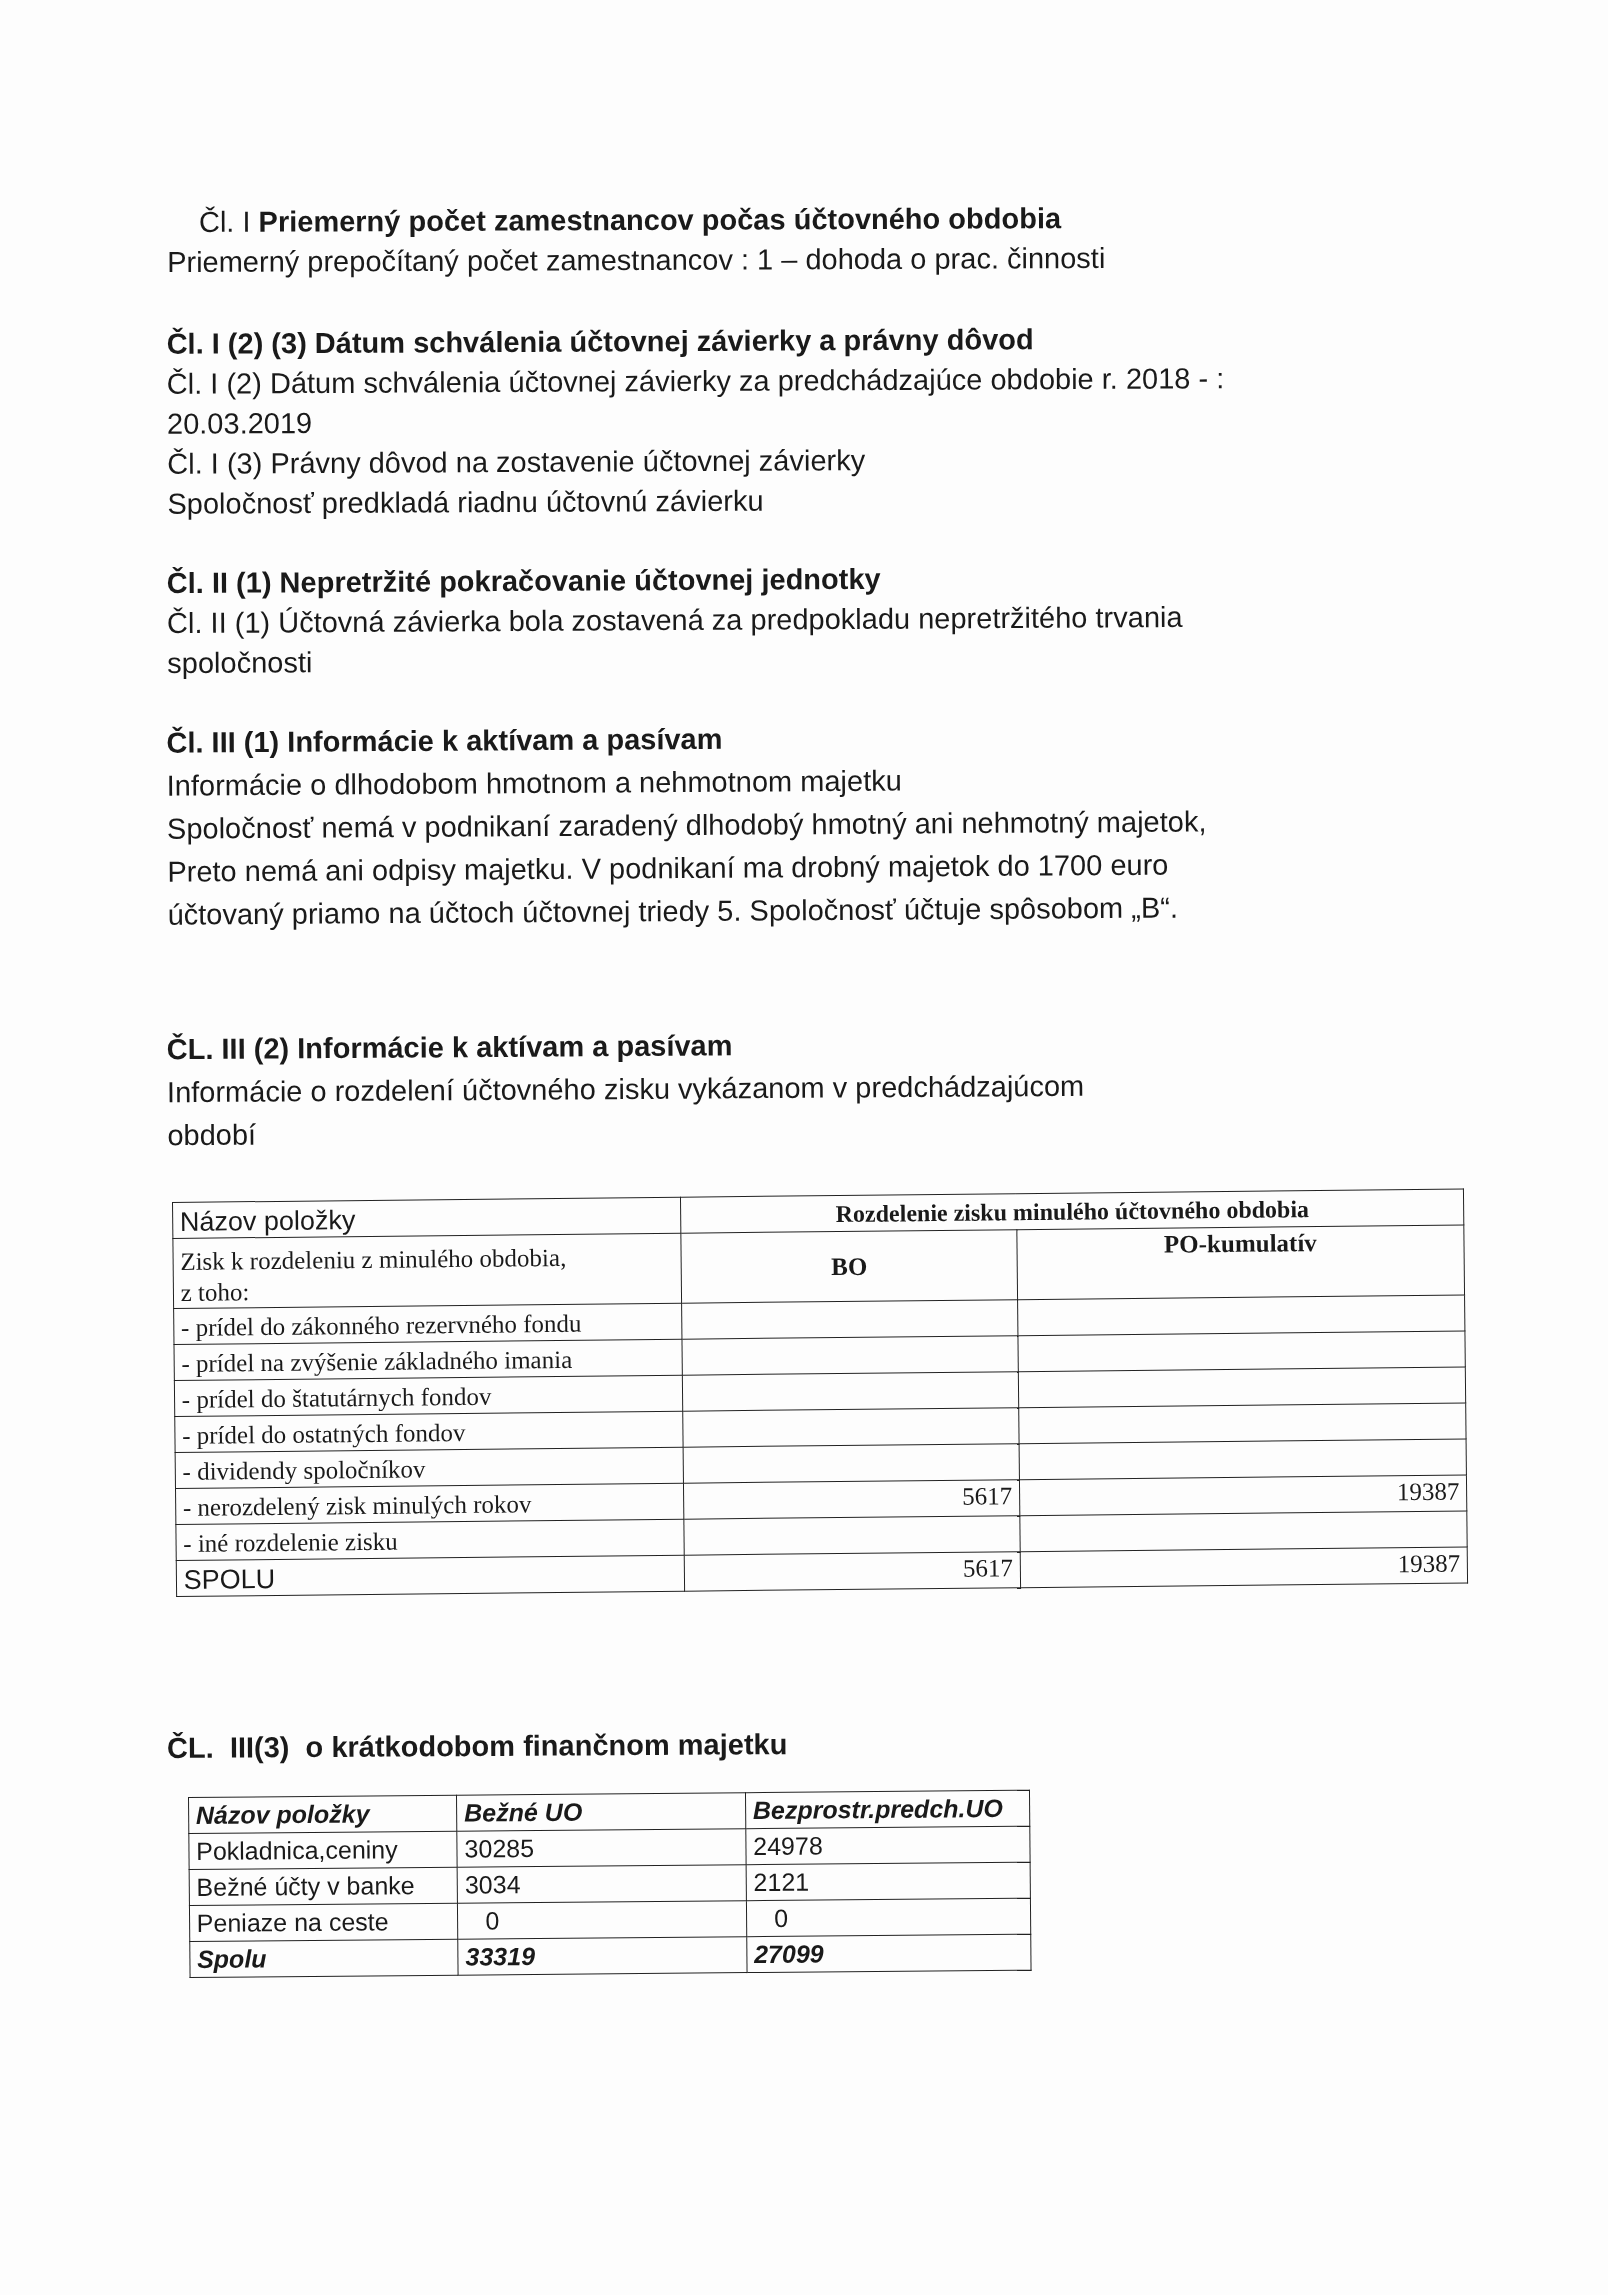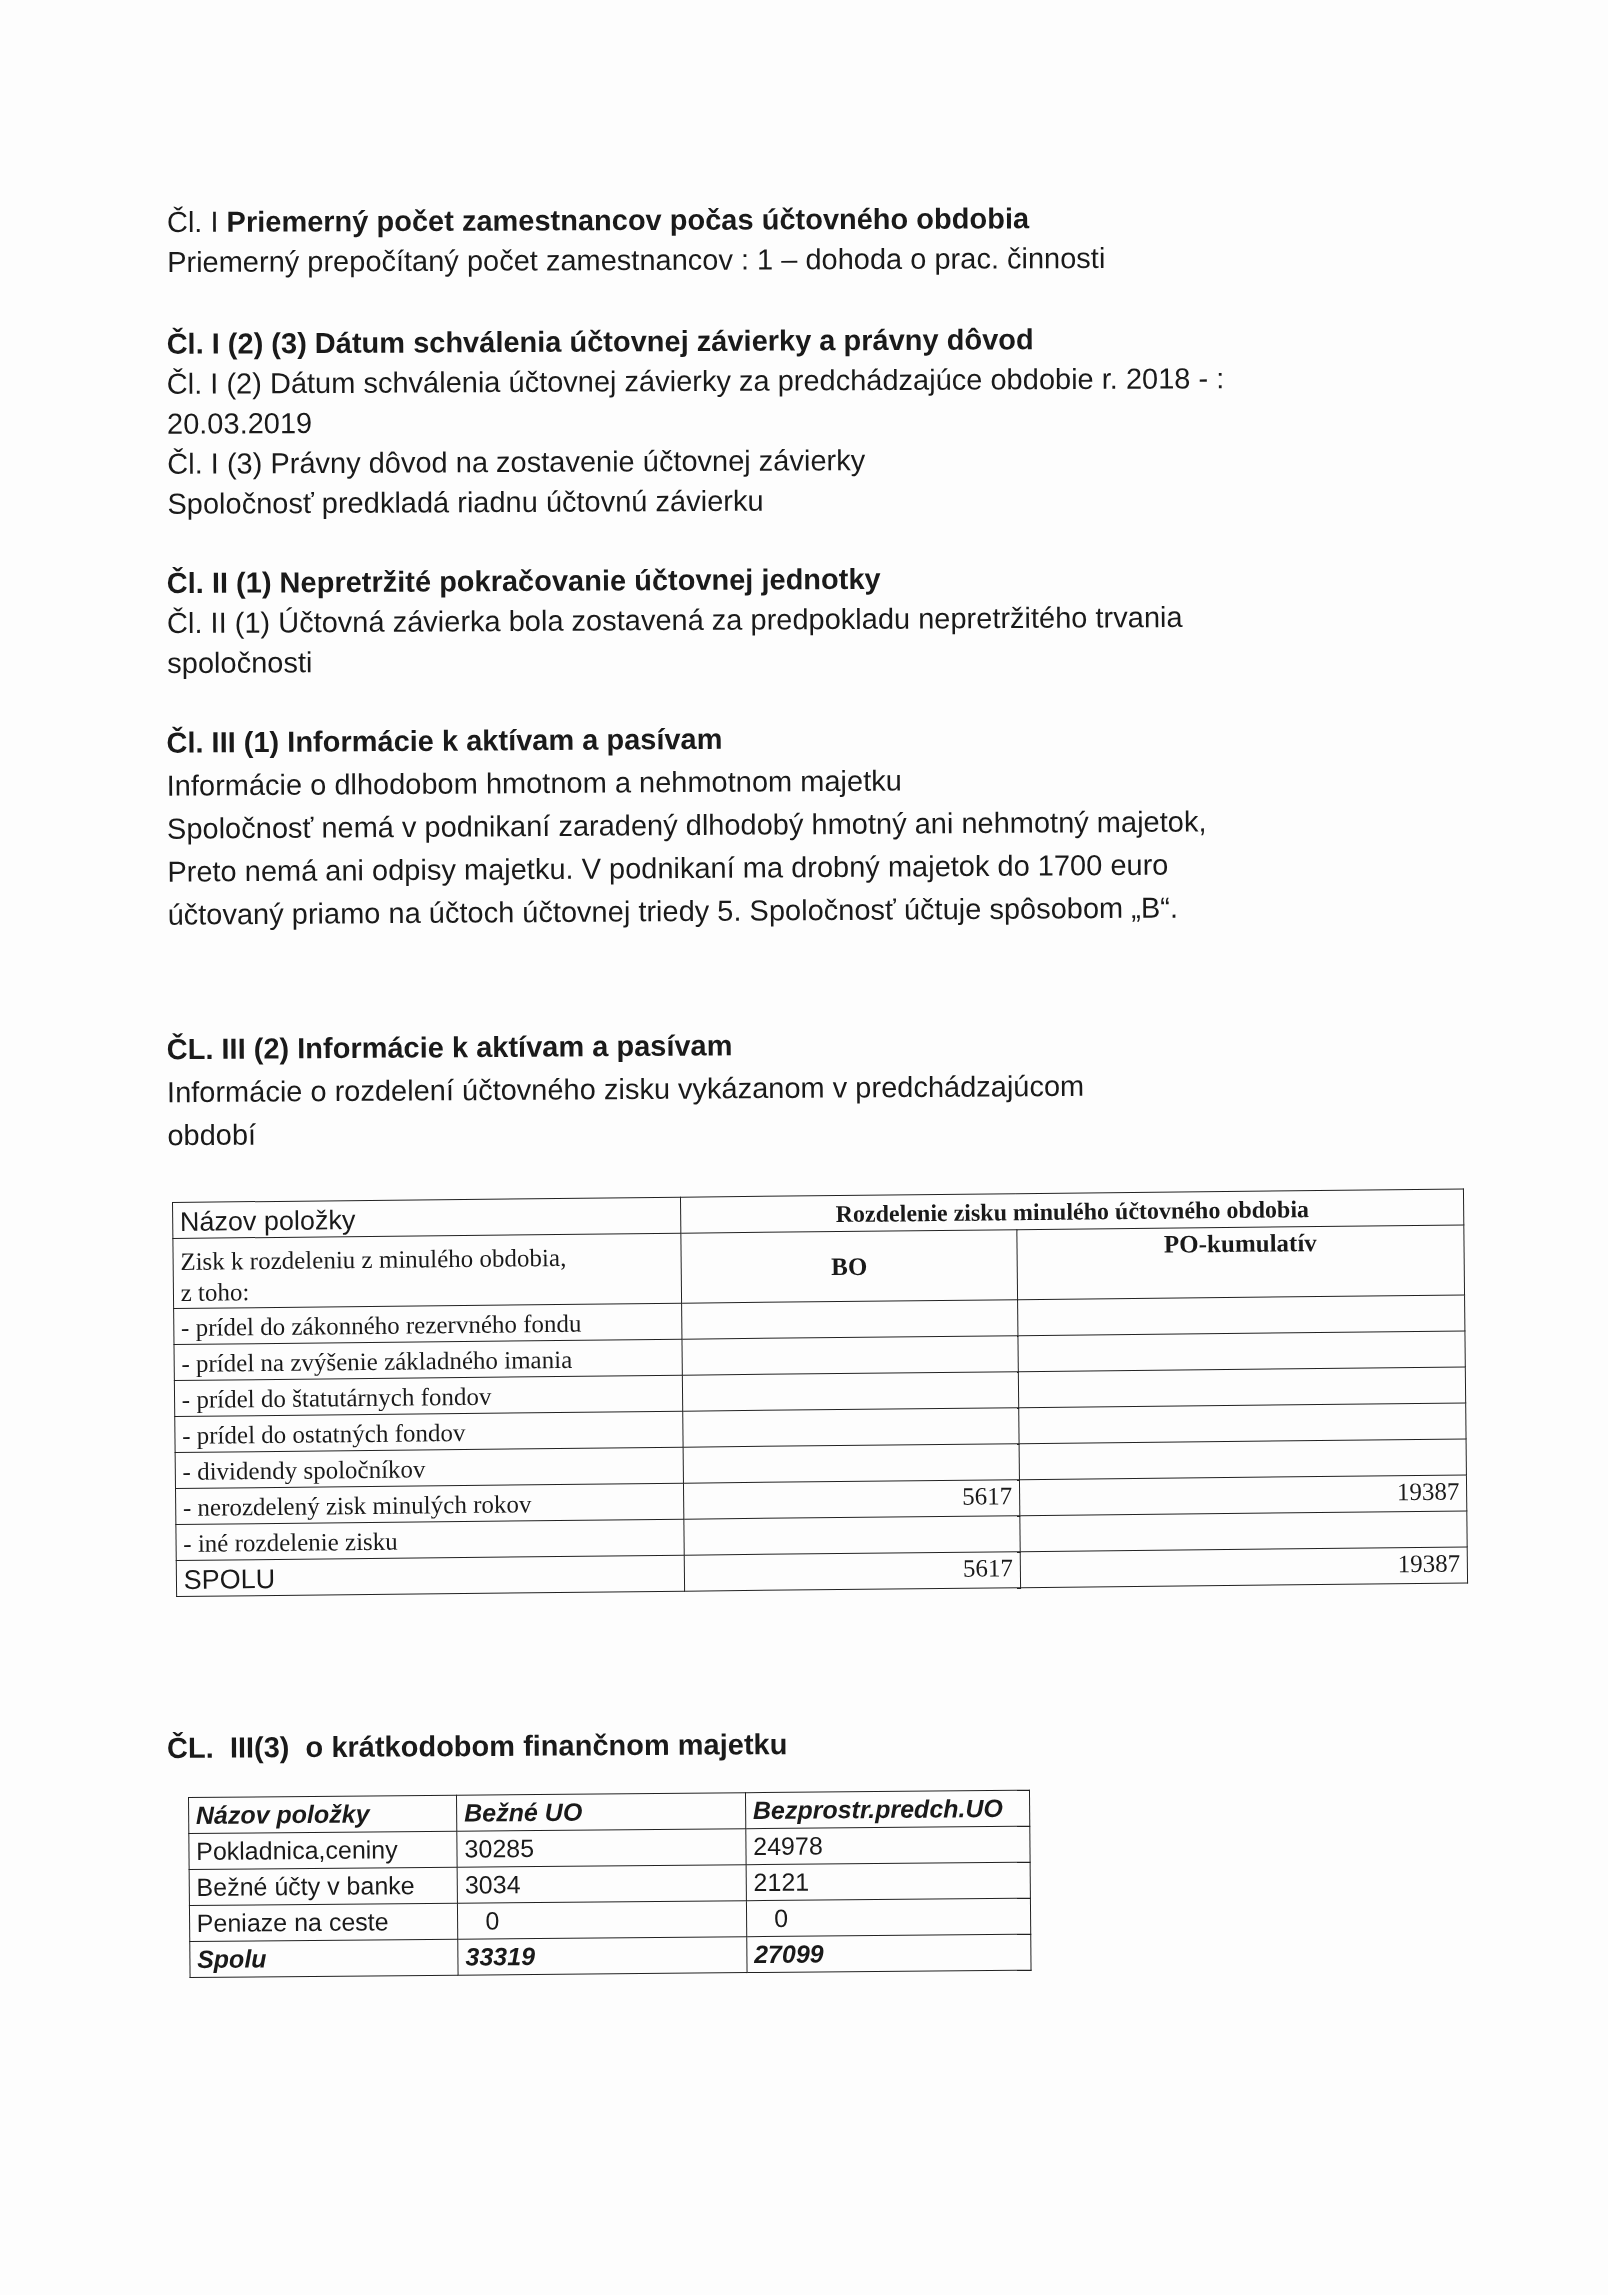--- a/index.html
+++ b/index.html
@@ -3,21 +3,21 @@
 <meta charset="utf-8">
 <style>
   html, body { margin: 0; padding: 0; background: #ffffff; }
   body { width: 1609px; height: 2295px; position: relative; overflow: hidden; color: #1a1a1a; }
   .page { position: absolute; left: 0; top: 0; width: 1609px; height: 2295px; background: #fdfdfd; }
   .sans { font-family: "Liberation Sans", sans-serif; }
 
   .block { position: absolute; left: 167px; }
   .line { font-size: 29px; line-height: 40px; white-space: nowrap; transform-origin: left center; }
   .head { font-weight: bold; }
-  .head .plain { font-weight: normal; }
+  .head .plain { font-weight: normal; margin-left: 32px; }
 
   #sec1 { top: 200px; transform: rotate(-0.25deg); }
   #sec2 { top: 321px; transform: rotate(-0.3deg); }
   #sec3 { top: 560px; transform: rotate(-0.35deg); }
   #sec4 { top: 718px; transform: rotate(-0.4deg); }
   #sec4 .line { line-height: 43px; }
   #sec5 { top: 1025px; transform: rotate(-0.4deg); }
   #sec5 .line { line-height: 43px; }
 
   

